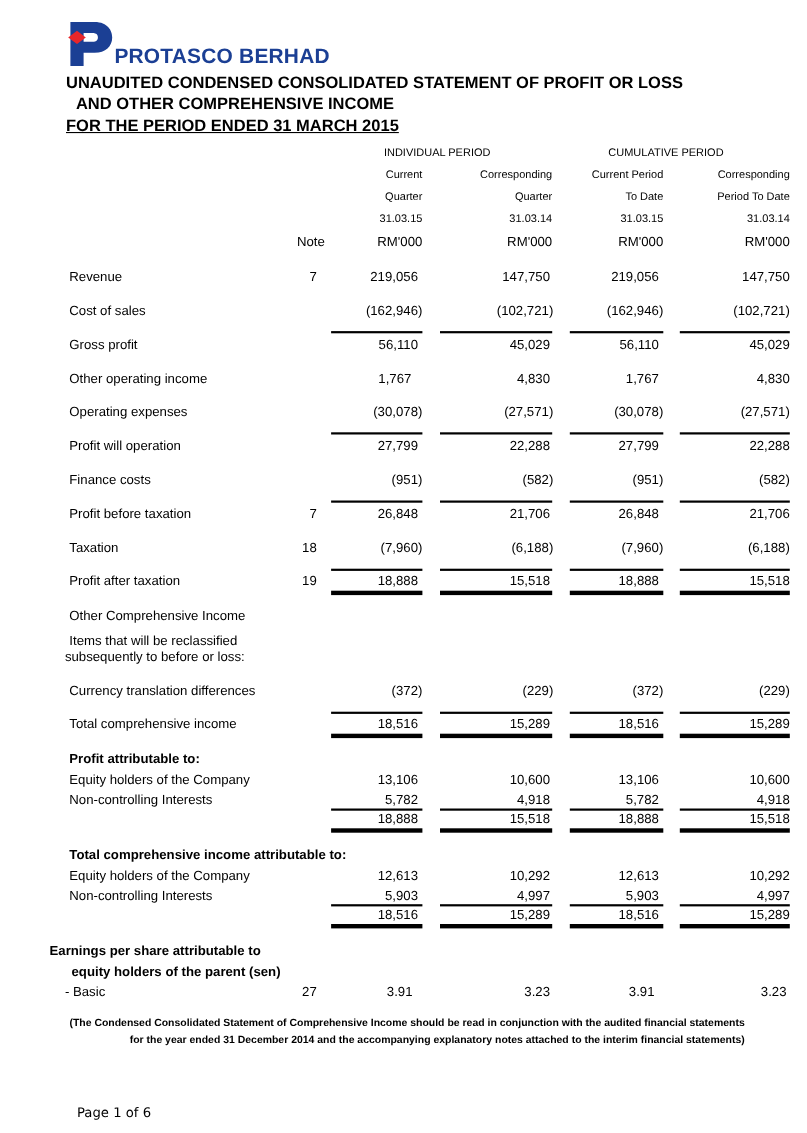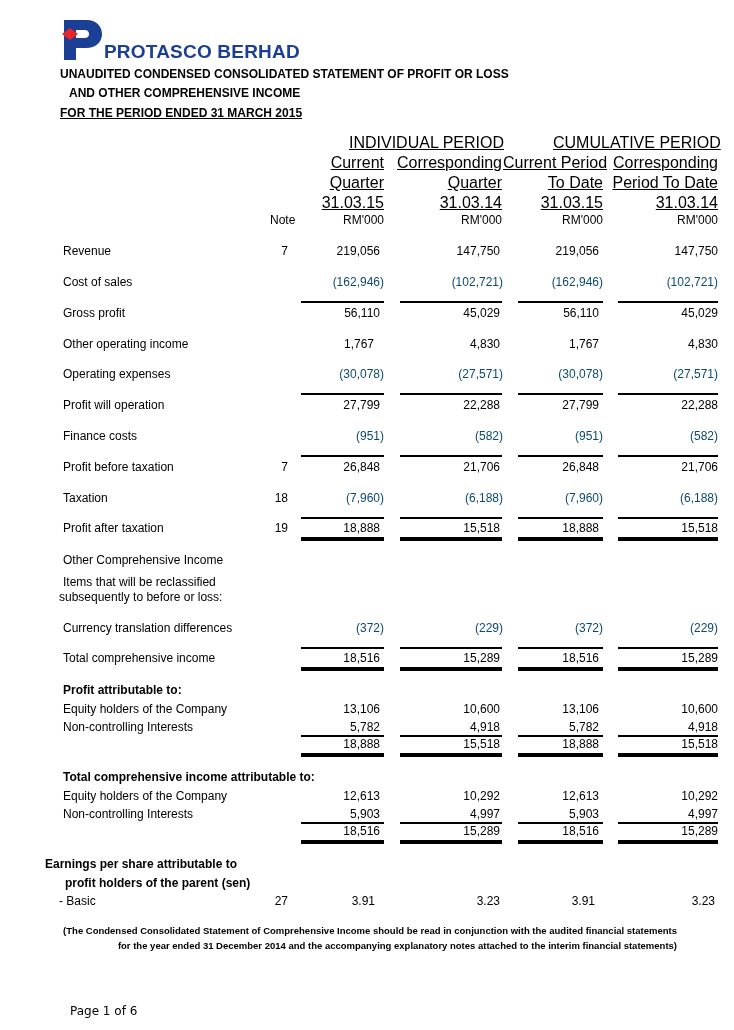--- a/index.html
+++ b/index.html
@@ -3,28 +3,28 @@
   <meta charset="utf-8">
   <style>
     html, body { margin: 0; padding: 0; background: #ffffff; }
     body {
       width: 734px; height: 1030px; position: relative; overflow: hidden;
       font-family: "Liberation Sans", sans-serif; color: #000;
     }
     .abs { position: absolute; }
     .logo { left: 60px; top: 18px; width: 44px; height: 44px; }
     .company { left: 104px; top: 41px; font-size: 19px; font-weight: bold; color: #1b3f94; letter-spacing: 0.2px; }
-    .title { font-size: 12px; font-weight: bold; white-space: nowrap; }
-    .hdr { font-size: 16px; white-space: nowrap; text-decoration: underline; }
+    .title { font-size: 15px; font-weight: bold; white-space: nowrap; }
+    .hdr { font-size: 10px; white-space: nowrap; }
     .hdr-plain { font-size: 12px; white-space: nowrap; }
     .r { text-align: right; }
     .lbl { font-size: 12px; white-space: nowrap; }
     .lbl-b { font-size: 12px; white-space: nowrap; font-weight: bold; }
     .num { font-size: 12px; white-space: nowrap; text-align: right; }
-    .neg { color: #0c4a6e; }
+    .neg { color: #000000; }
     .note { font-size: 12px; text-align: right; width: 30px; }
     .line { position: absolute; height: 2px; background: #000; }
     .dline { position: absolute; height: 4px; background: #000; }
     .foot { font-size: 9.5px; font-weight: bold; line-height: 15px; width: 620px; }
     .page { font-size: 12px; font-family: "DejaVu Sans", sans-serif; }
   </style>
 </head>
 <body>
 
 <div class="abs logo">
@@ -228,21 +228,21 @@
 <div class="abs num" style="left:384px;width:116px;top:824px;">15,289</div>
 <div class="abs num" style="left:503px;width:96px;top:824px;">18,516</div>
 <div class="abs num" style="left:603px;width:115px;top:824px;">15,289</div>
 
 <div class="dline" style="left:301px;width:83px;top:840px;"></div>
 <div class="dline" style="left:400px;width:102px;top:840px;"></div>
 <div class="dline" style="left:518px;width:85px;top:840px;"></div>
 <div class="dline" style="left:618px;width:100px;top:840px;"></div>
 
 <div class="abs lbl-b" style="left:45px;top:857px;">Earnings per share attributable to</div>
-<div class="abs lbl-b" style="left:65px;top:876px;">profit holders of the parent (sen)</div>
+<div class="abs lbl-b" style="left:65px;top:876px;">equity holders of the parent (sen)</div>
 <div class="abs lbl" style="left:59px;top:894px;">- Basic</div>
 <div class="abs note" style="left:258px;top:894px;">27</div>
 <div class="abs num" style="left:284px;width:91px;top:894px;">3.91</div>
 <div class="abs num" style="left:384px;width:116px;top:894px;">3.23</div>
 <div class="abs num" style="left:503px;width:92px;top:894px;">3.91</div>
 <div class="abs num" style="left:603px;width:112px;top:894px;">3.23</div>
 
 <div class="abs foot" style="left:57px;top:923px;text-align:right;">(The Condensed Consolidated Statement of Comprehensive Income should be read in conjunction with the audited financial statements for the year ended 31 December 2014 and the accompanying explanatory notes attached to the interim financial statements)</div>
 
 <div class="abs page" style="left:70px;top:1004px;">Page 1 of 6</div>

